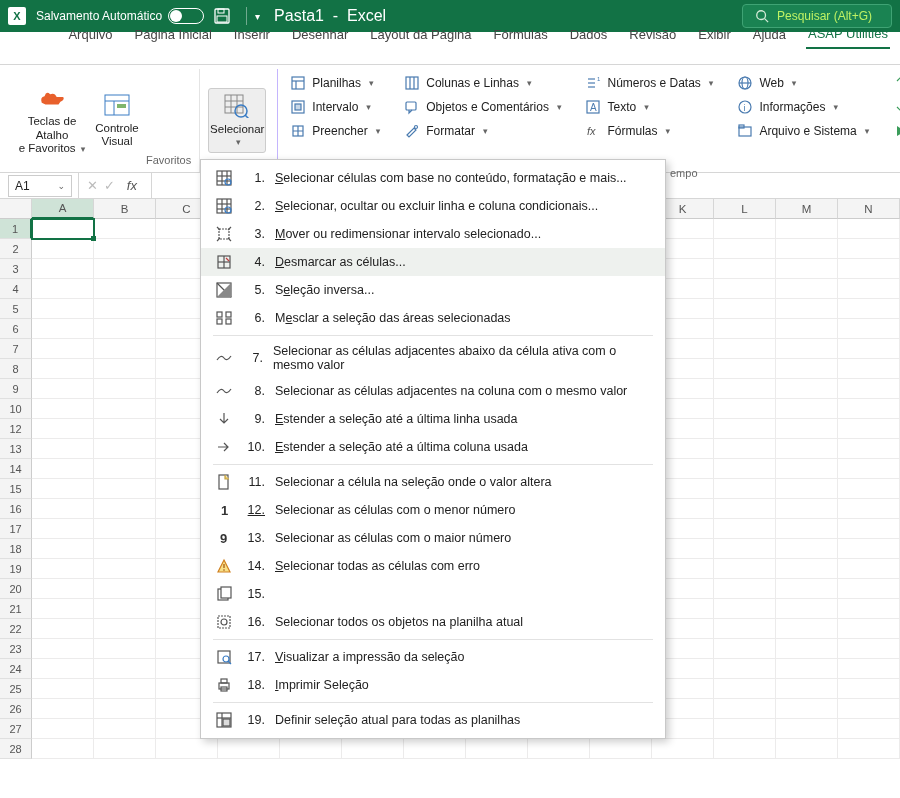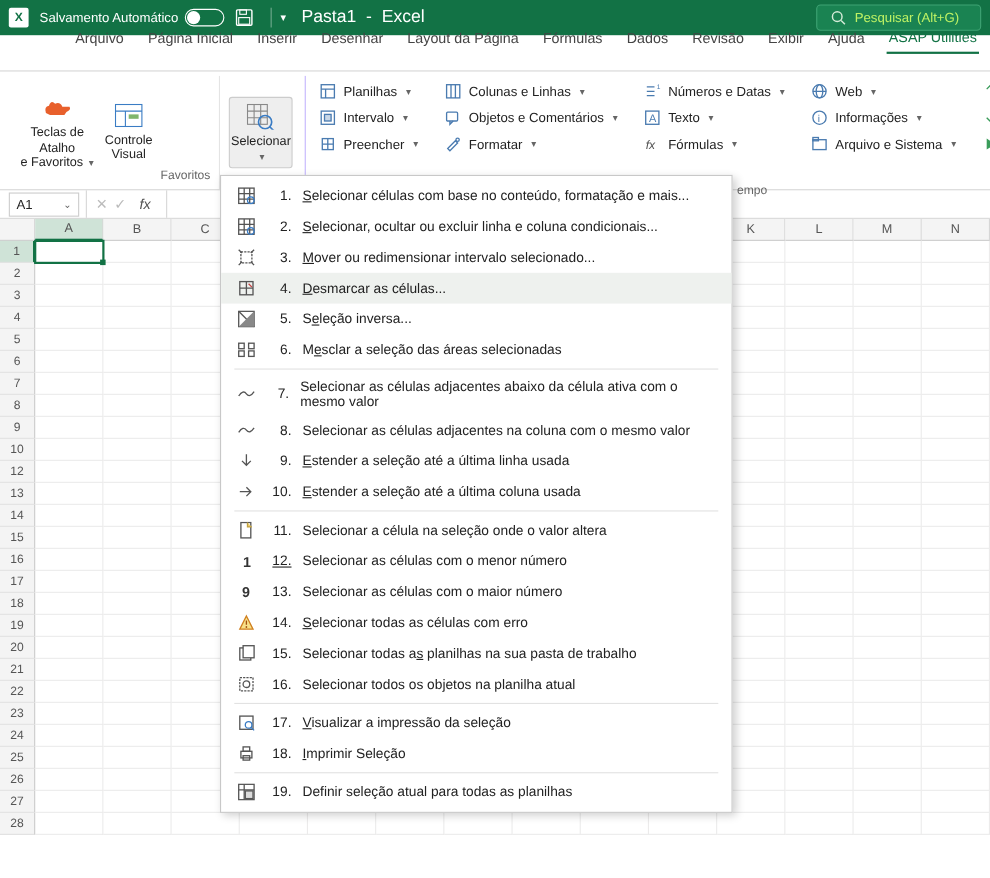--- a/index.html
+++ b/index.html
@@ -963,21 +963,20 @@
       <span><span class="u">S</span>elecionar todas as células com erro</span>
     </div>
     <div class="mi">
       <span class="micon">
         <svg width="16" height="16" viewBox="0 0 16 16" fill="none" stroke="#555" stroke-width="1.2">
           <rect x="2" y="3" width="10" height="11"></rect>
           <rect x="5" y="1" width="10" height="11" fill="#fff"></rect>
         </svg>
       </span>
       <span style="width:22px;text-align:right;">15.</span>
-      <span>Selecionar todas a<span class="u">s</span> planilhas na sua pasta de trabalho</span>
     </div>
     <div class="mi">
       <span class="micon">
         <svg width="16" height="16" viewBox="0 0 16 16" fill="none" stroke="#555" stroke-width="1.2">
           <rect x="2" y="2" width="12" height="12" stroke-dasharray="2 1"></rect>
           <circle cx="8" cy="8" r="3"></circle>
         </svg>
       </span>
       <span style="width:22px;text-align:right;">16.</span>
       <span>Selecionar todos os ob<span class="u">j</span>etos na planilha atual</span>

